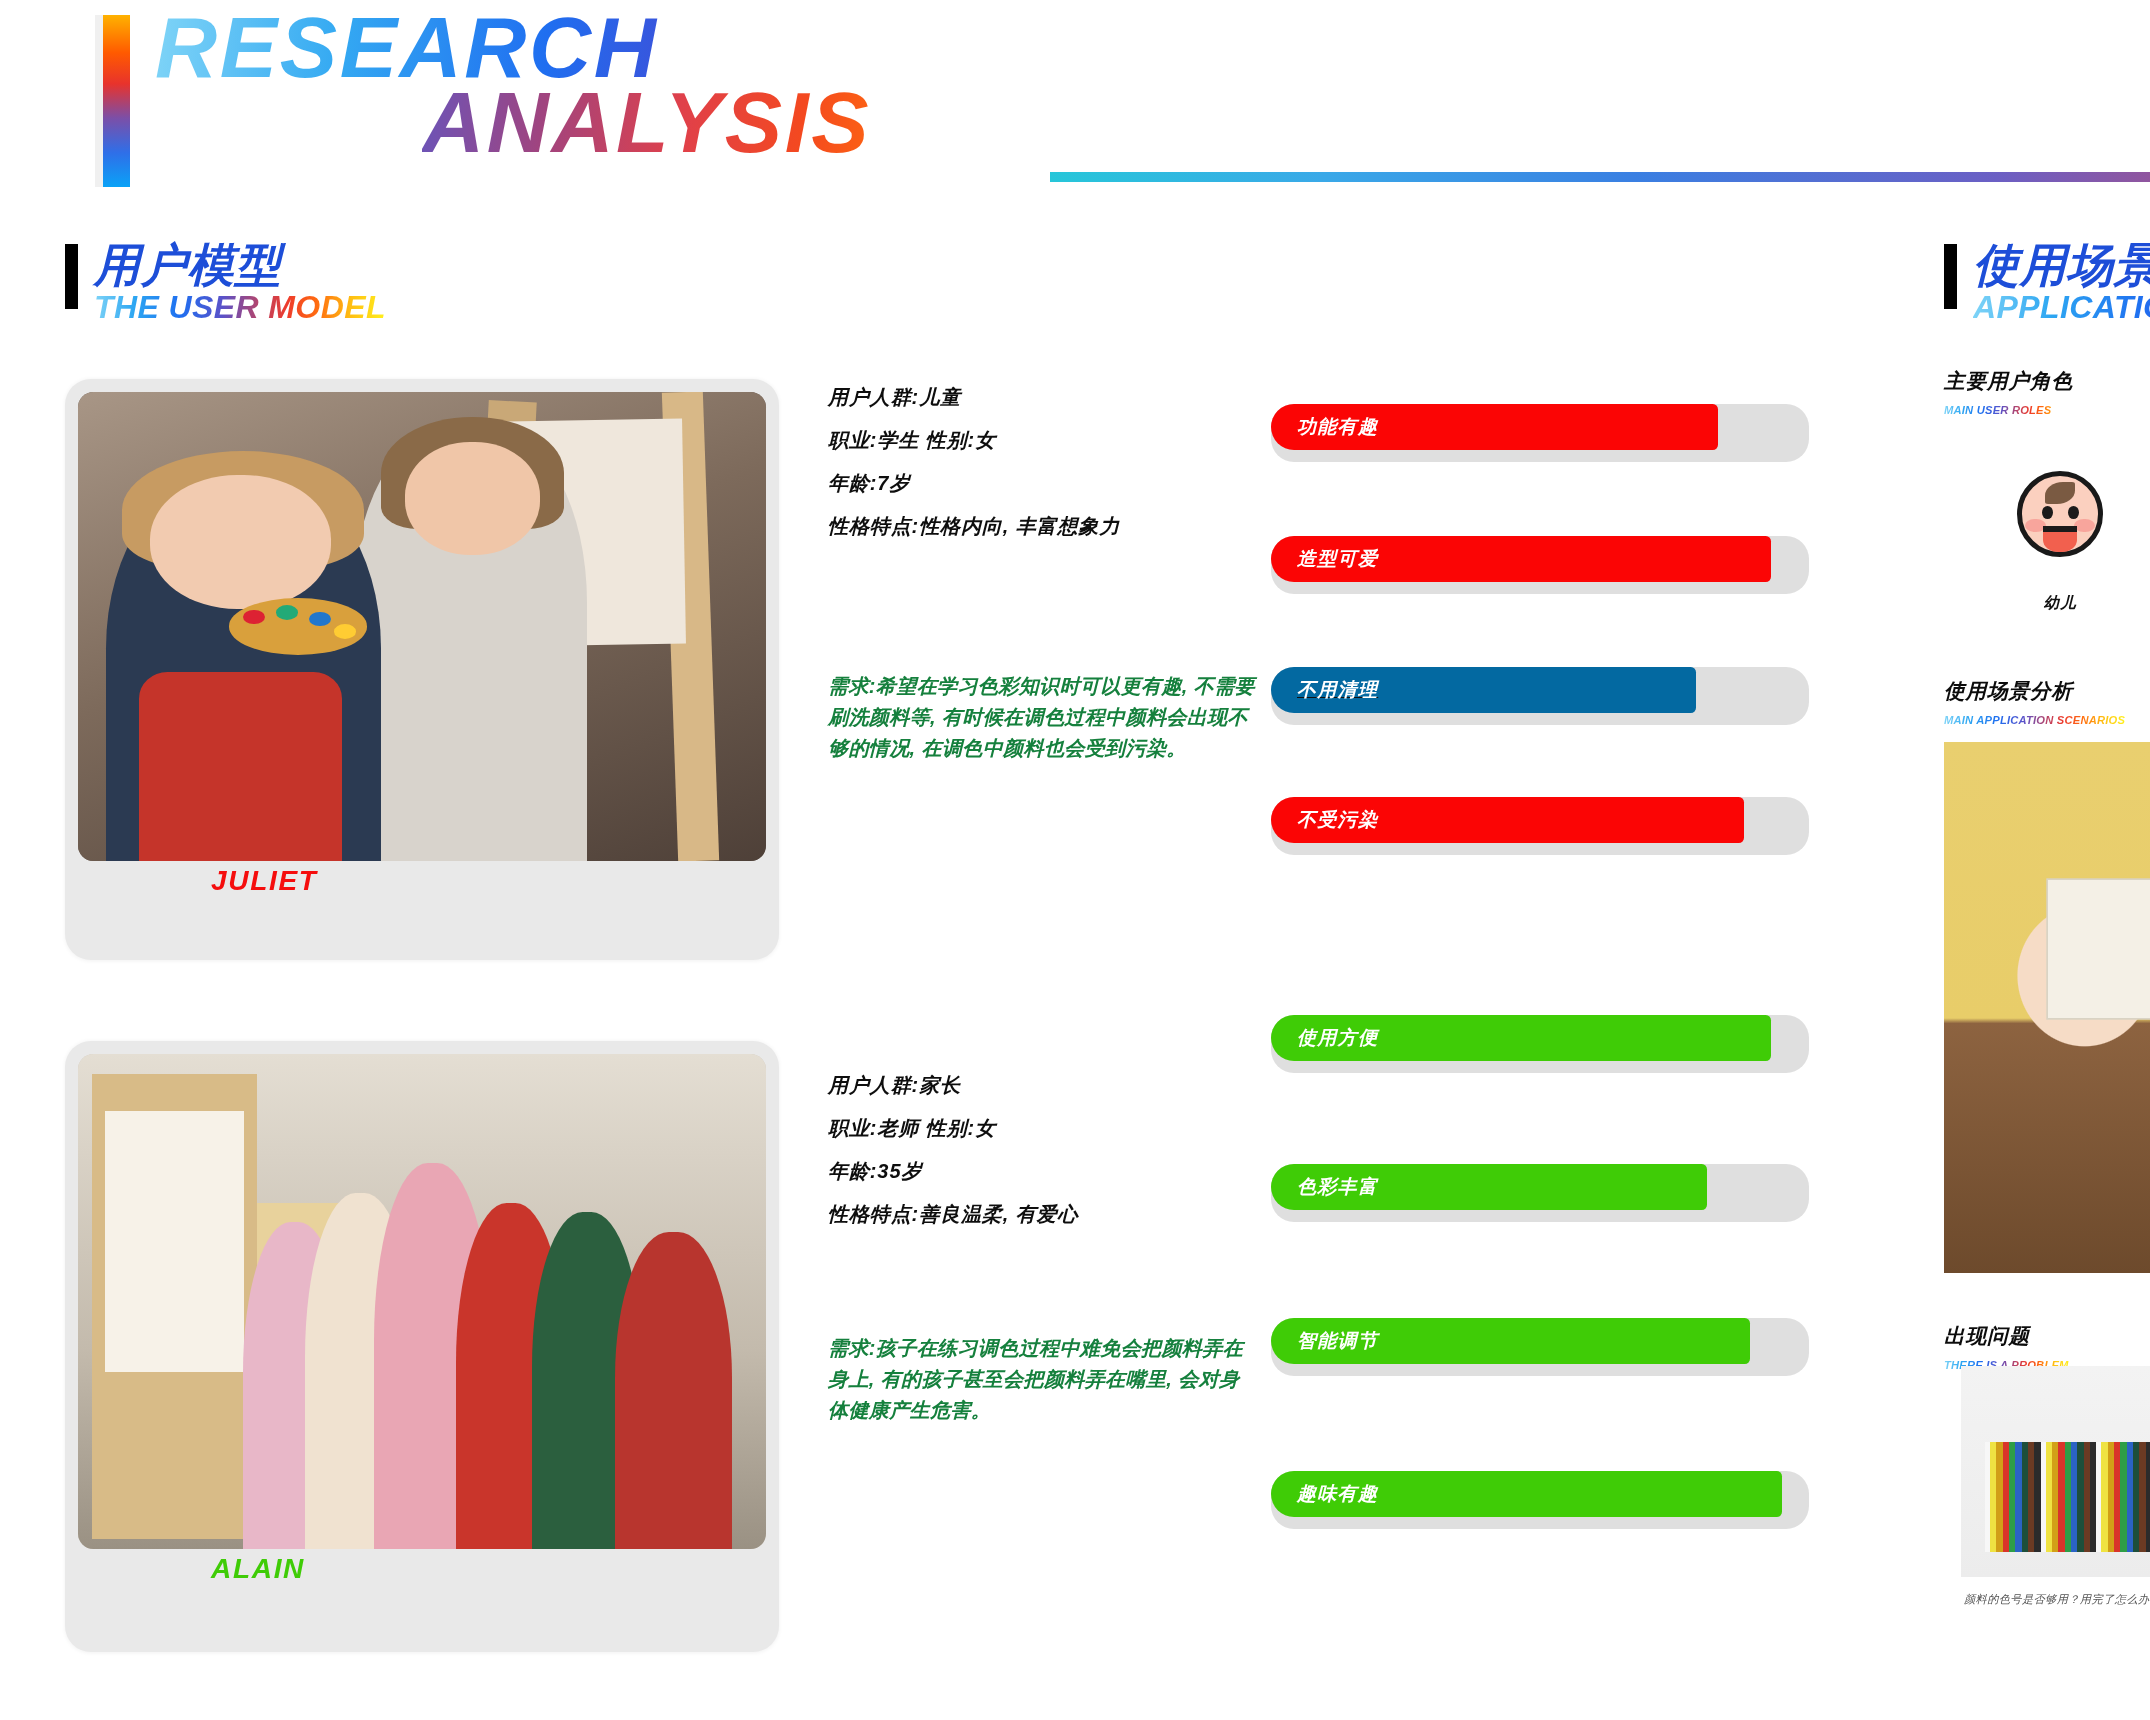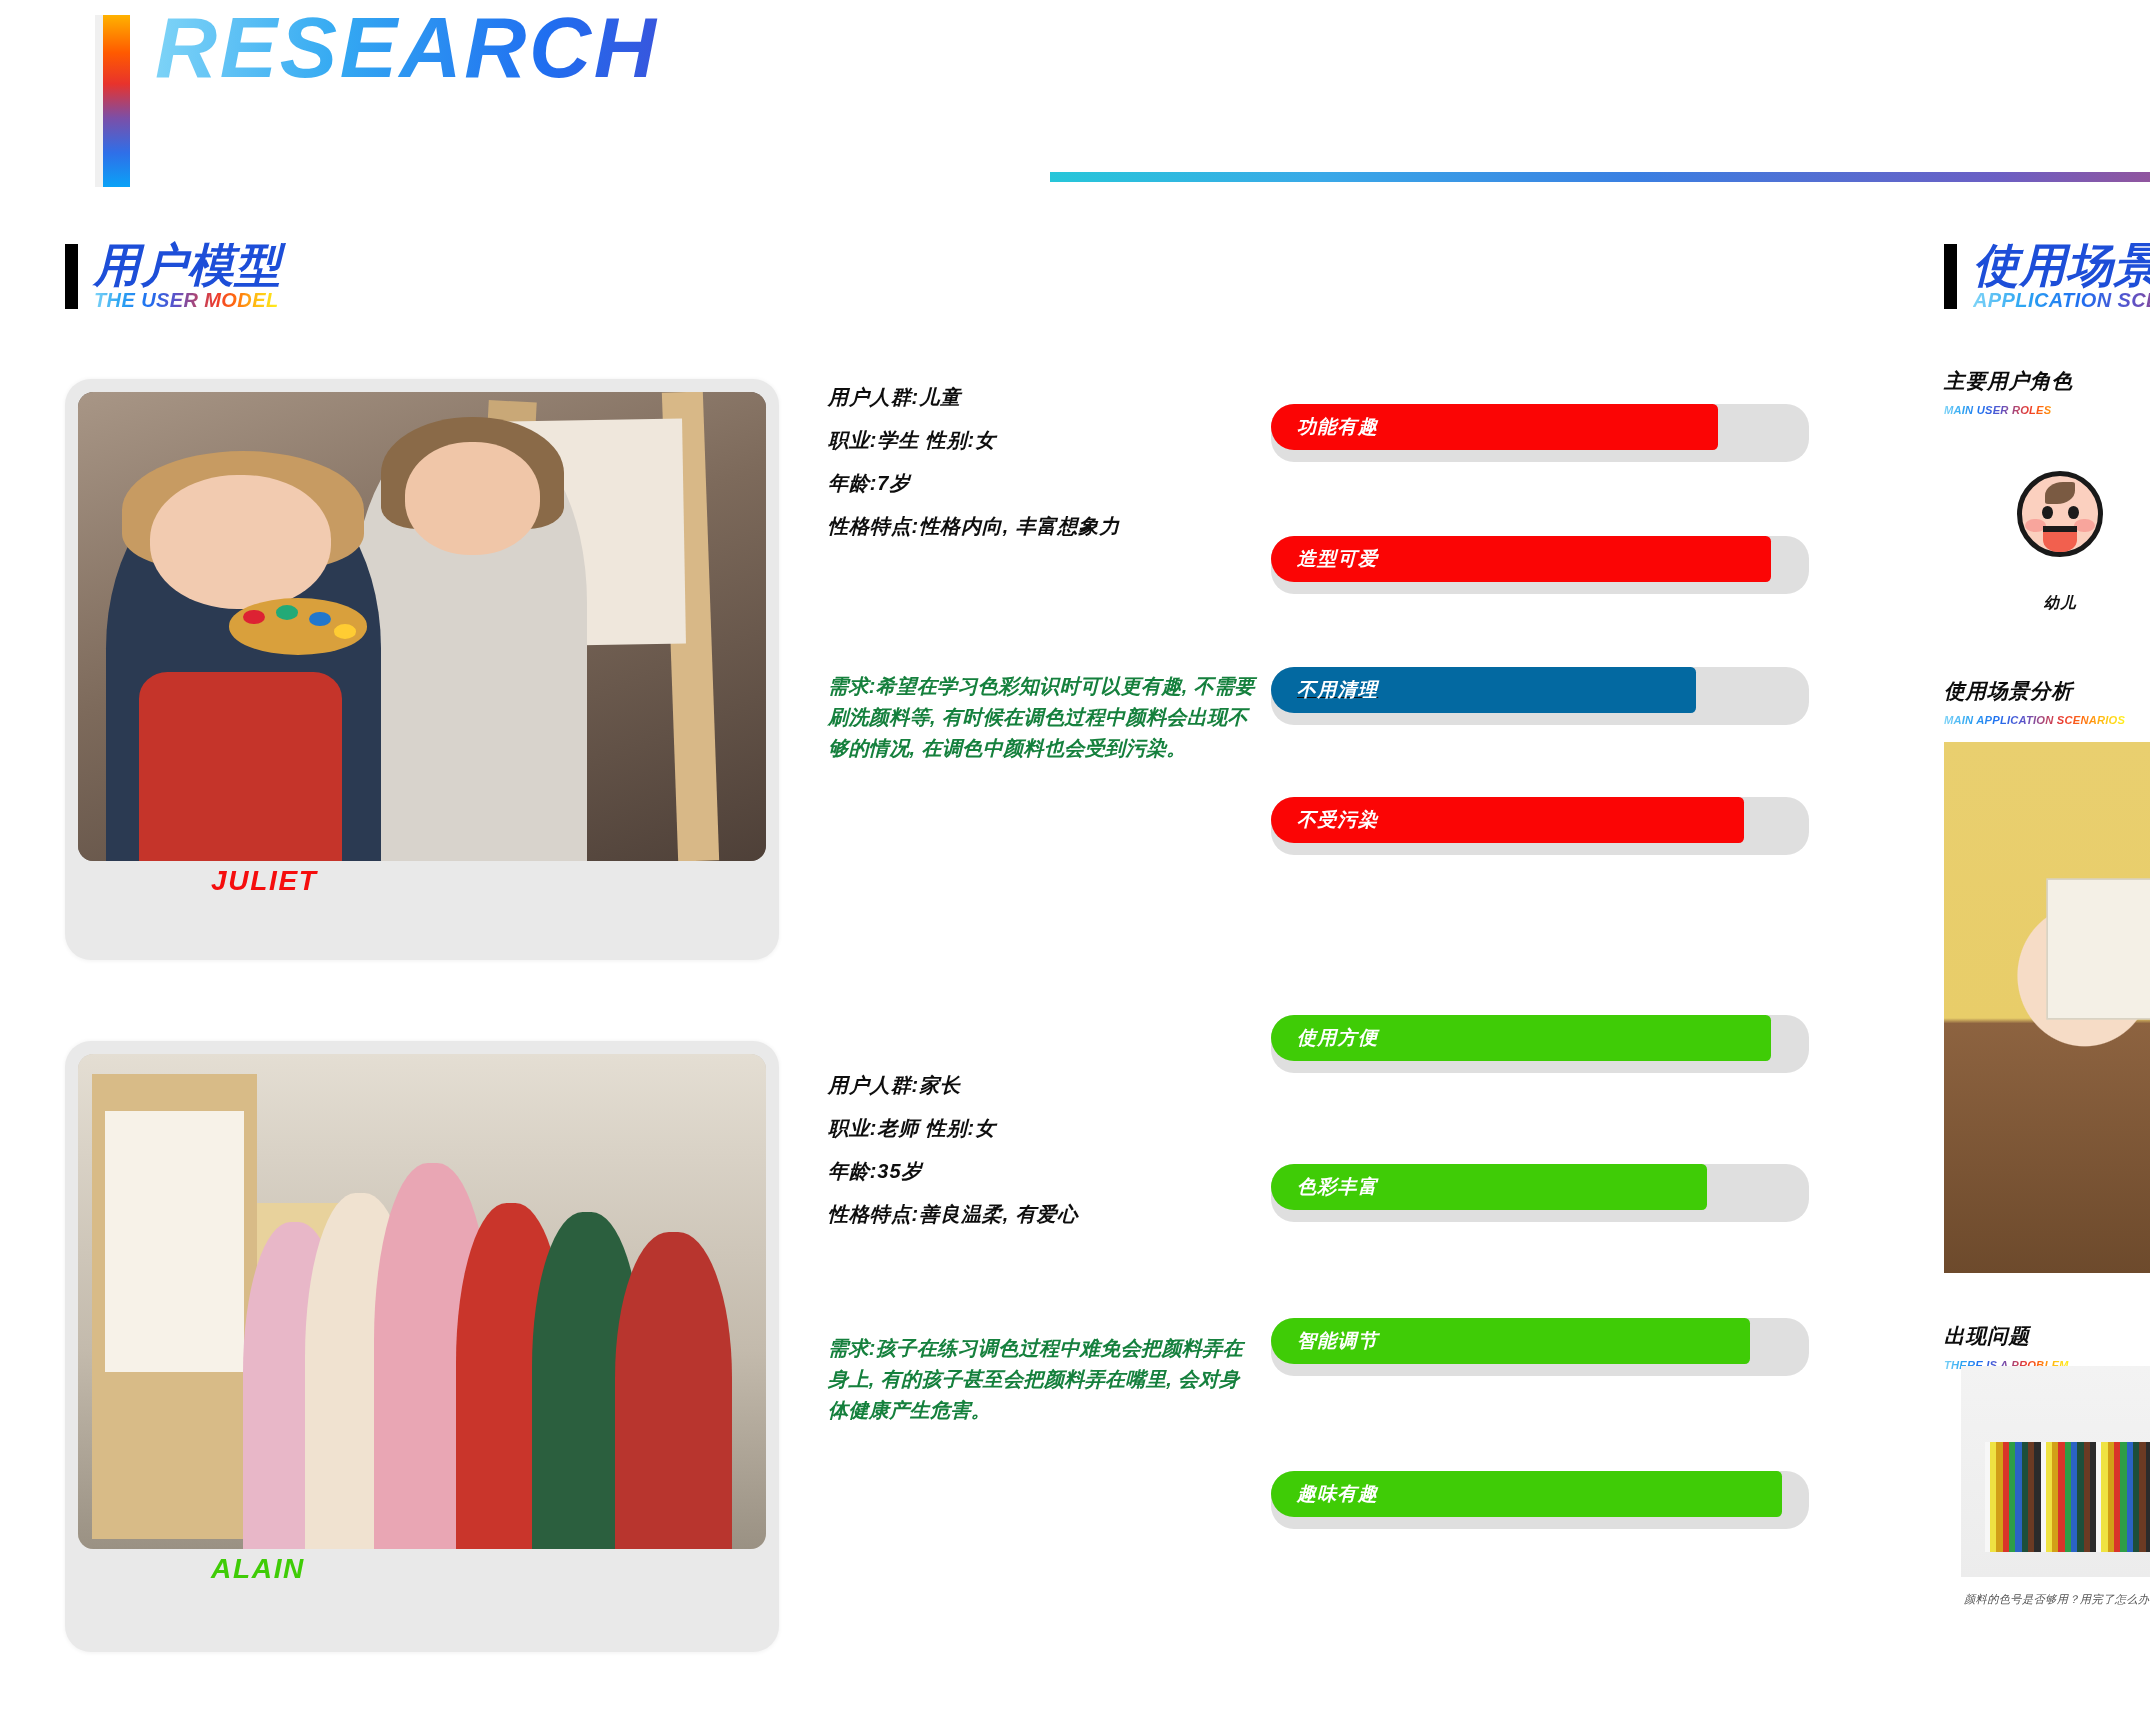--- a/index.html
+++ b/index.html
@@ -36,21 +36,21 @@
   }
 
   
   .sec-head { position:absolute; }
   .sec-head .tick { position:absolute; left:0; top:2.6px; width:13px; height:65px; background:#000; }
   .sec-head .cn {
     position:absolute; left:29px; top:0; font-size:46px; font-weight:bold; font-style:italic;
     letter-spacing:0.9px; white-space:nowrap; color:#1d4ed8; line-height:1.05;
   }
   .sec-head .en {
-    position:absolute; left:29px; top:48px; font-size:20px; font-weight:bold; font-style:italic;
+    position:absolute; left:29px; top:48px; font-size:32px; font-weight:bold; font-style:italic;
     letter-spacing:0.4px; white-space:nowrap;
     -webkit-background-clip:text; background-clip:text; color:transparent;
     background-image:linear-gradient(92deg,#7fd4f7 0%,#2da6f2 14%,#1f6ef0 30%,#5a52c9 44%,#b2456e 56%,#ee3b2c 66%,#ff6a10 76%,#ffc013 88%,#fff11d 100%);
   }
 
   
   .persona-card {
     position:absolute; background:#e9e9e9; border-radius:26px; overflow:hidden;
     box-shadow:0 0.9px 4.3px rgba(0,0,0,.06);
   }
@@ -159,20 +159,21 @@
         #2e9e46 9.5% 12%, #2b63c4 12% 14.5%, #1d4f3b 14.5% 17%, #6b3a23 17% 19.5%, #2b2b2b 19.5% 22%); }
 </style>
 </head>
 <body>
 
 <div class="hdr">
   <div class="hdr-bar-bg"></div>
   <div class="hdr-bar"></div>
   <div class="hdr-title-wrap">
     <div class="hdr-l1">RESEARCH</div>
+    <div class="hdr-l2">ANALYSIS</div>
   </div>
   <div class="hdr-rule"></div>
 </div>
 
 <div class="sec-head" style="left:65px; top:241px; width:602px; height:86px;">
   <div class="tick"></div>
   <div class="cn">用户模型</div>
   <div class="en">THE USER MODEL</div>
 </div>
 

